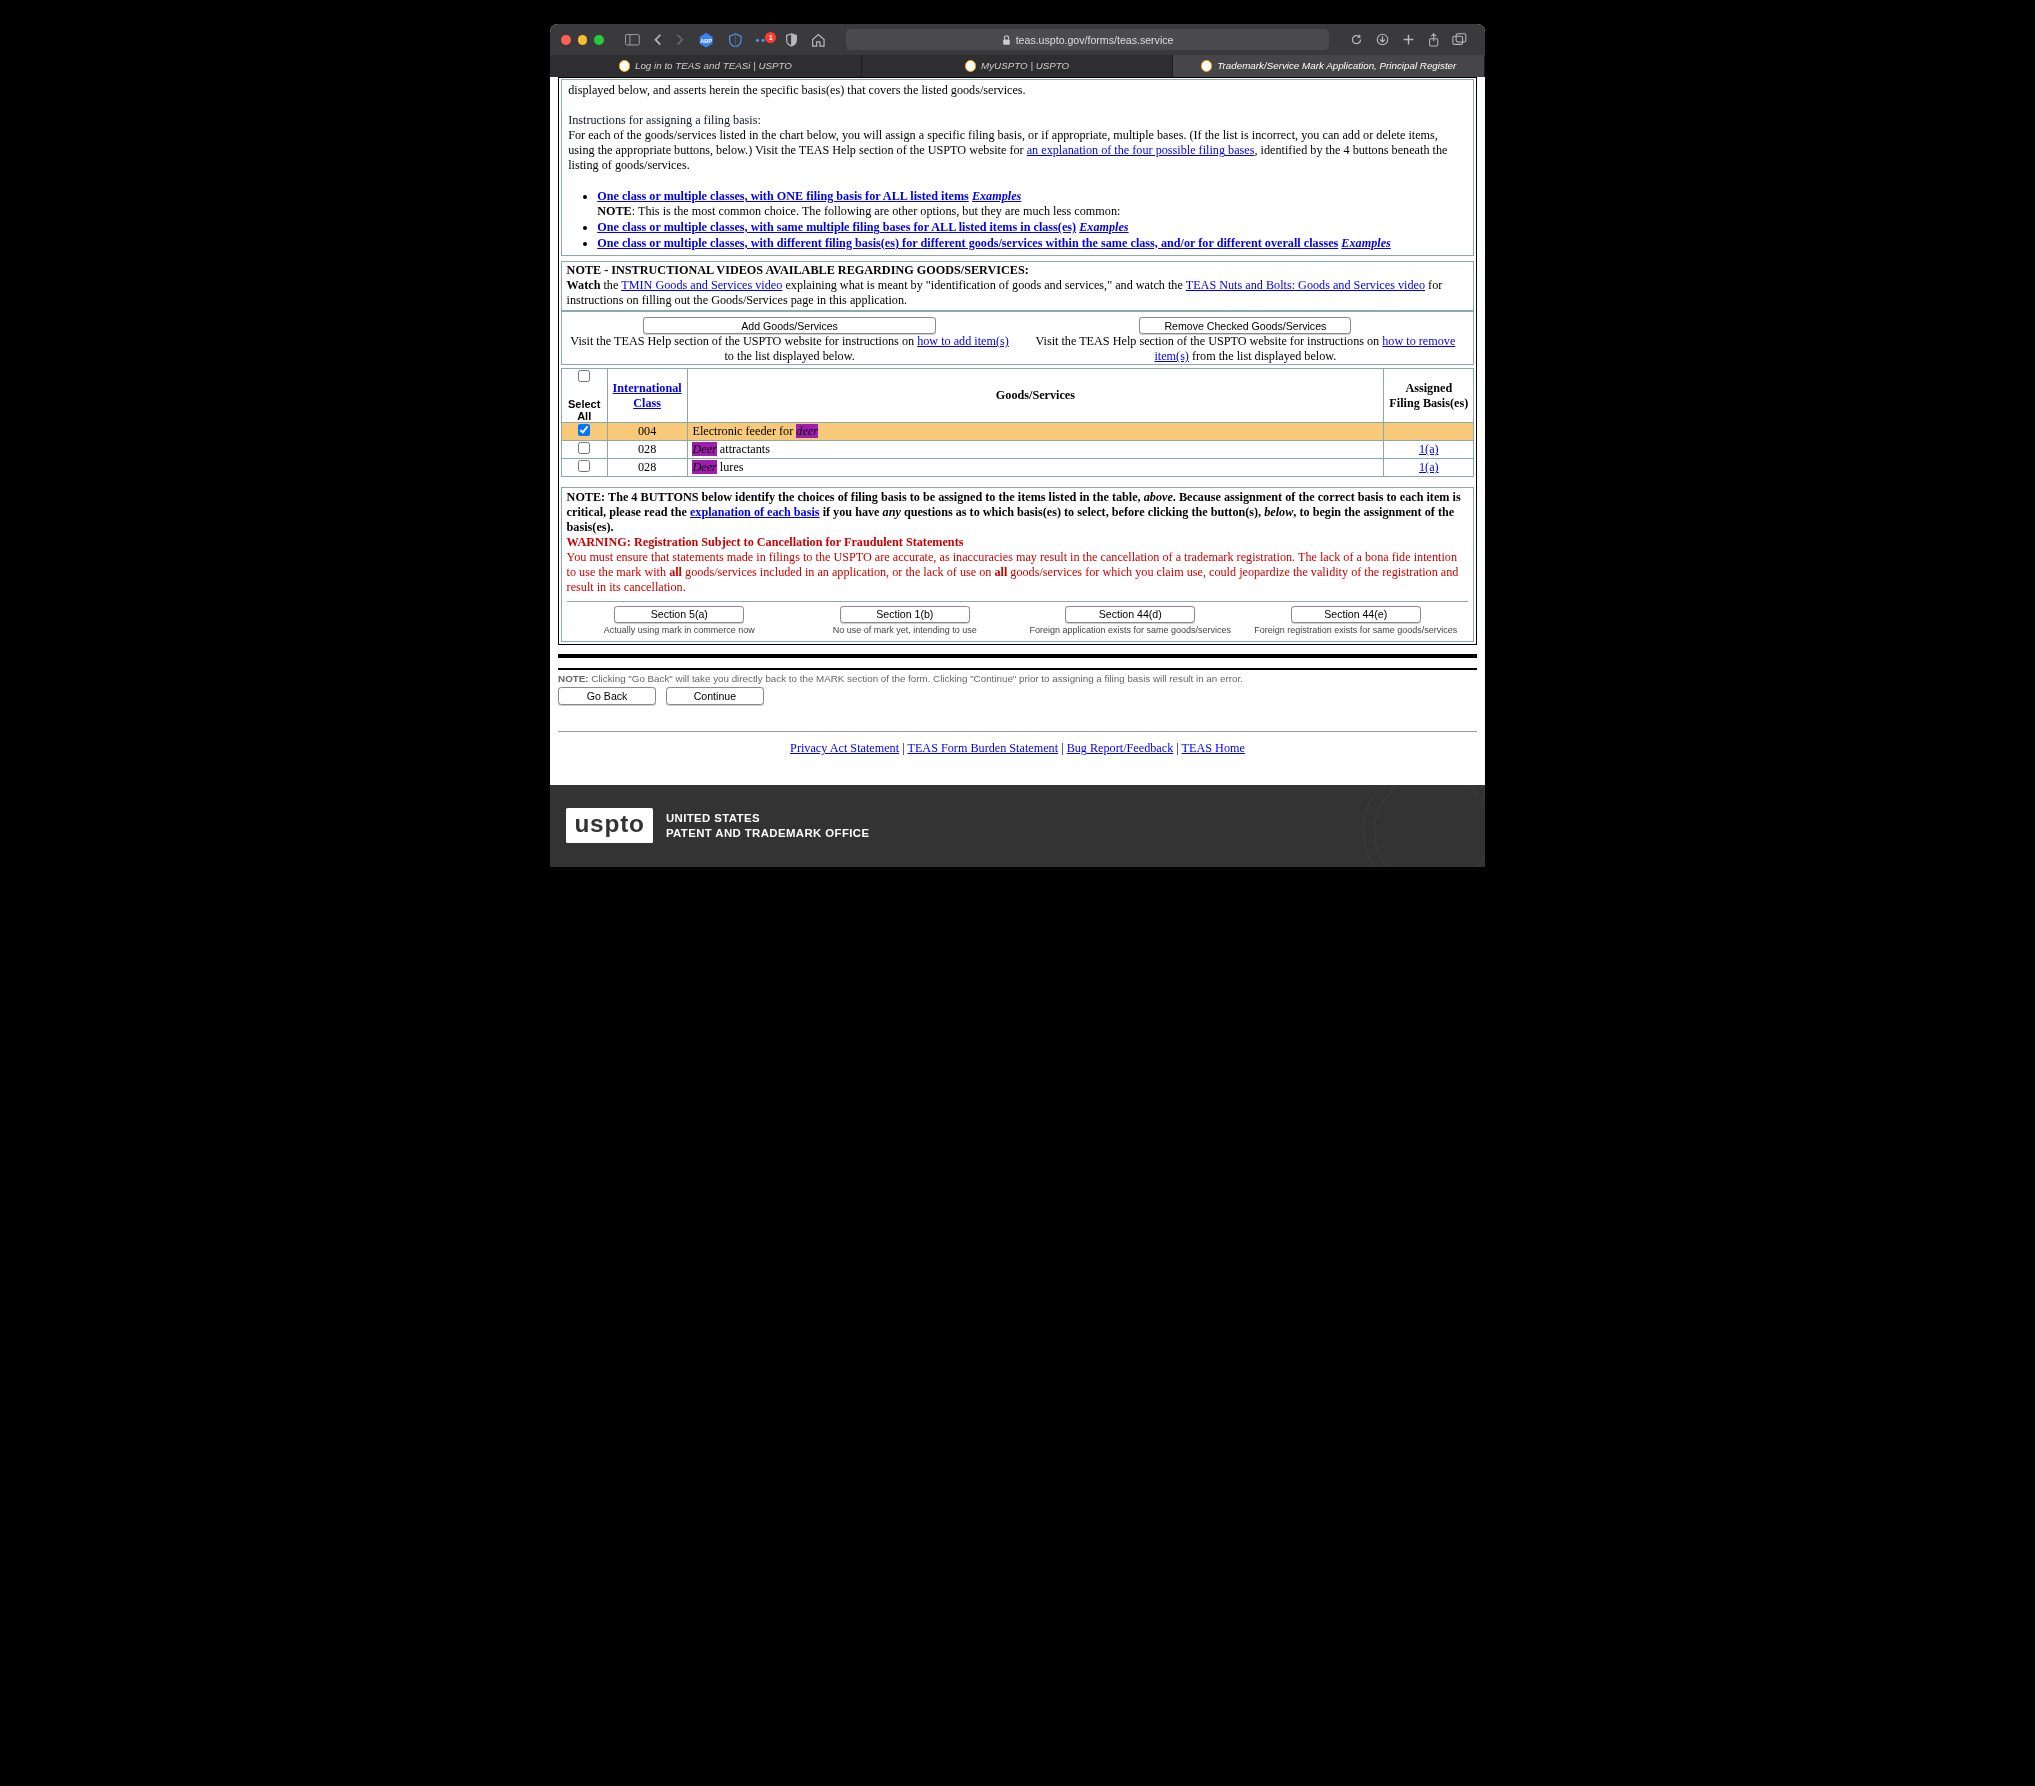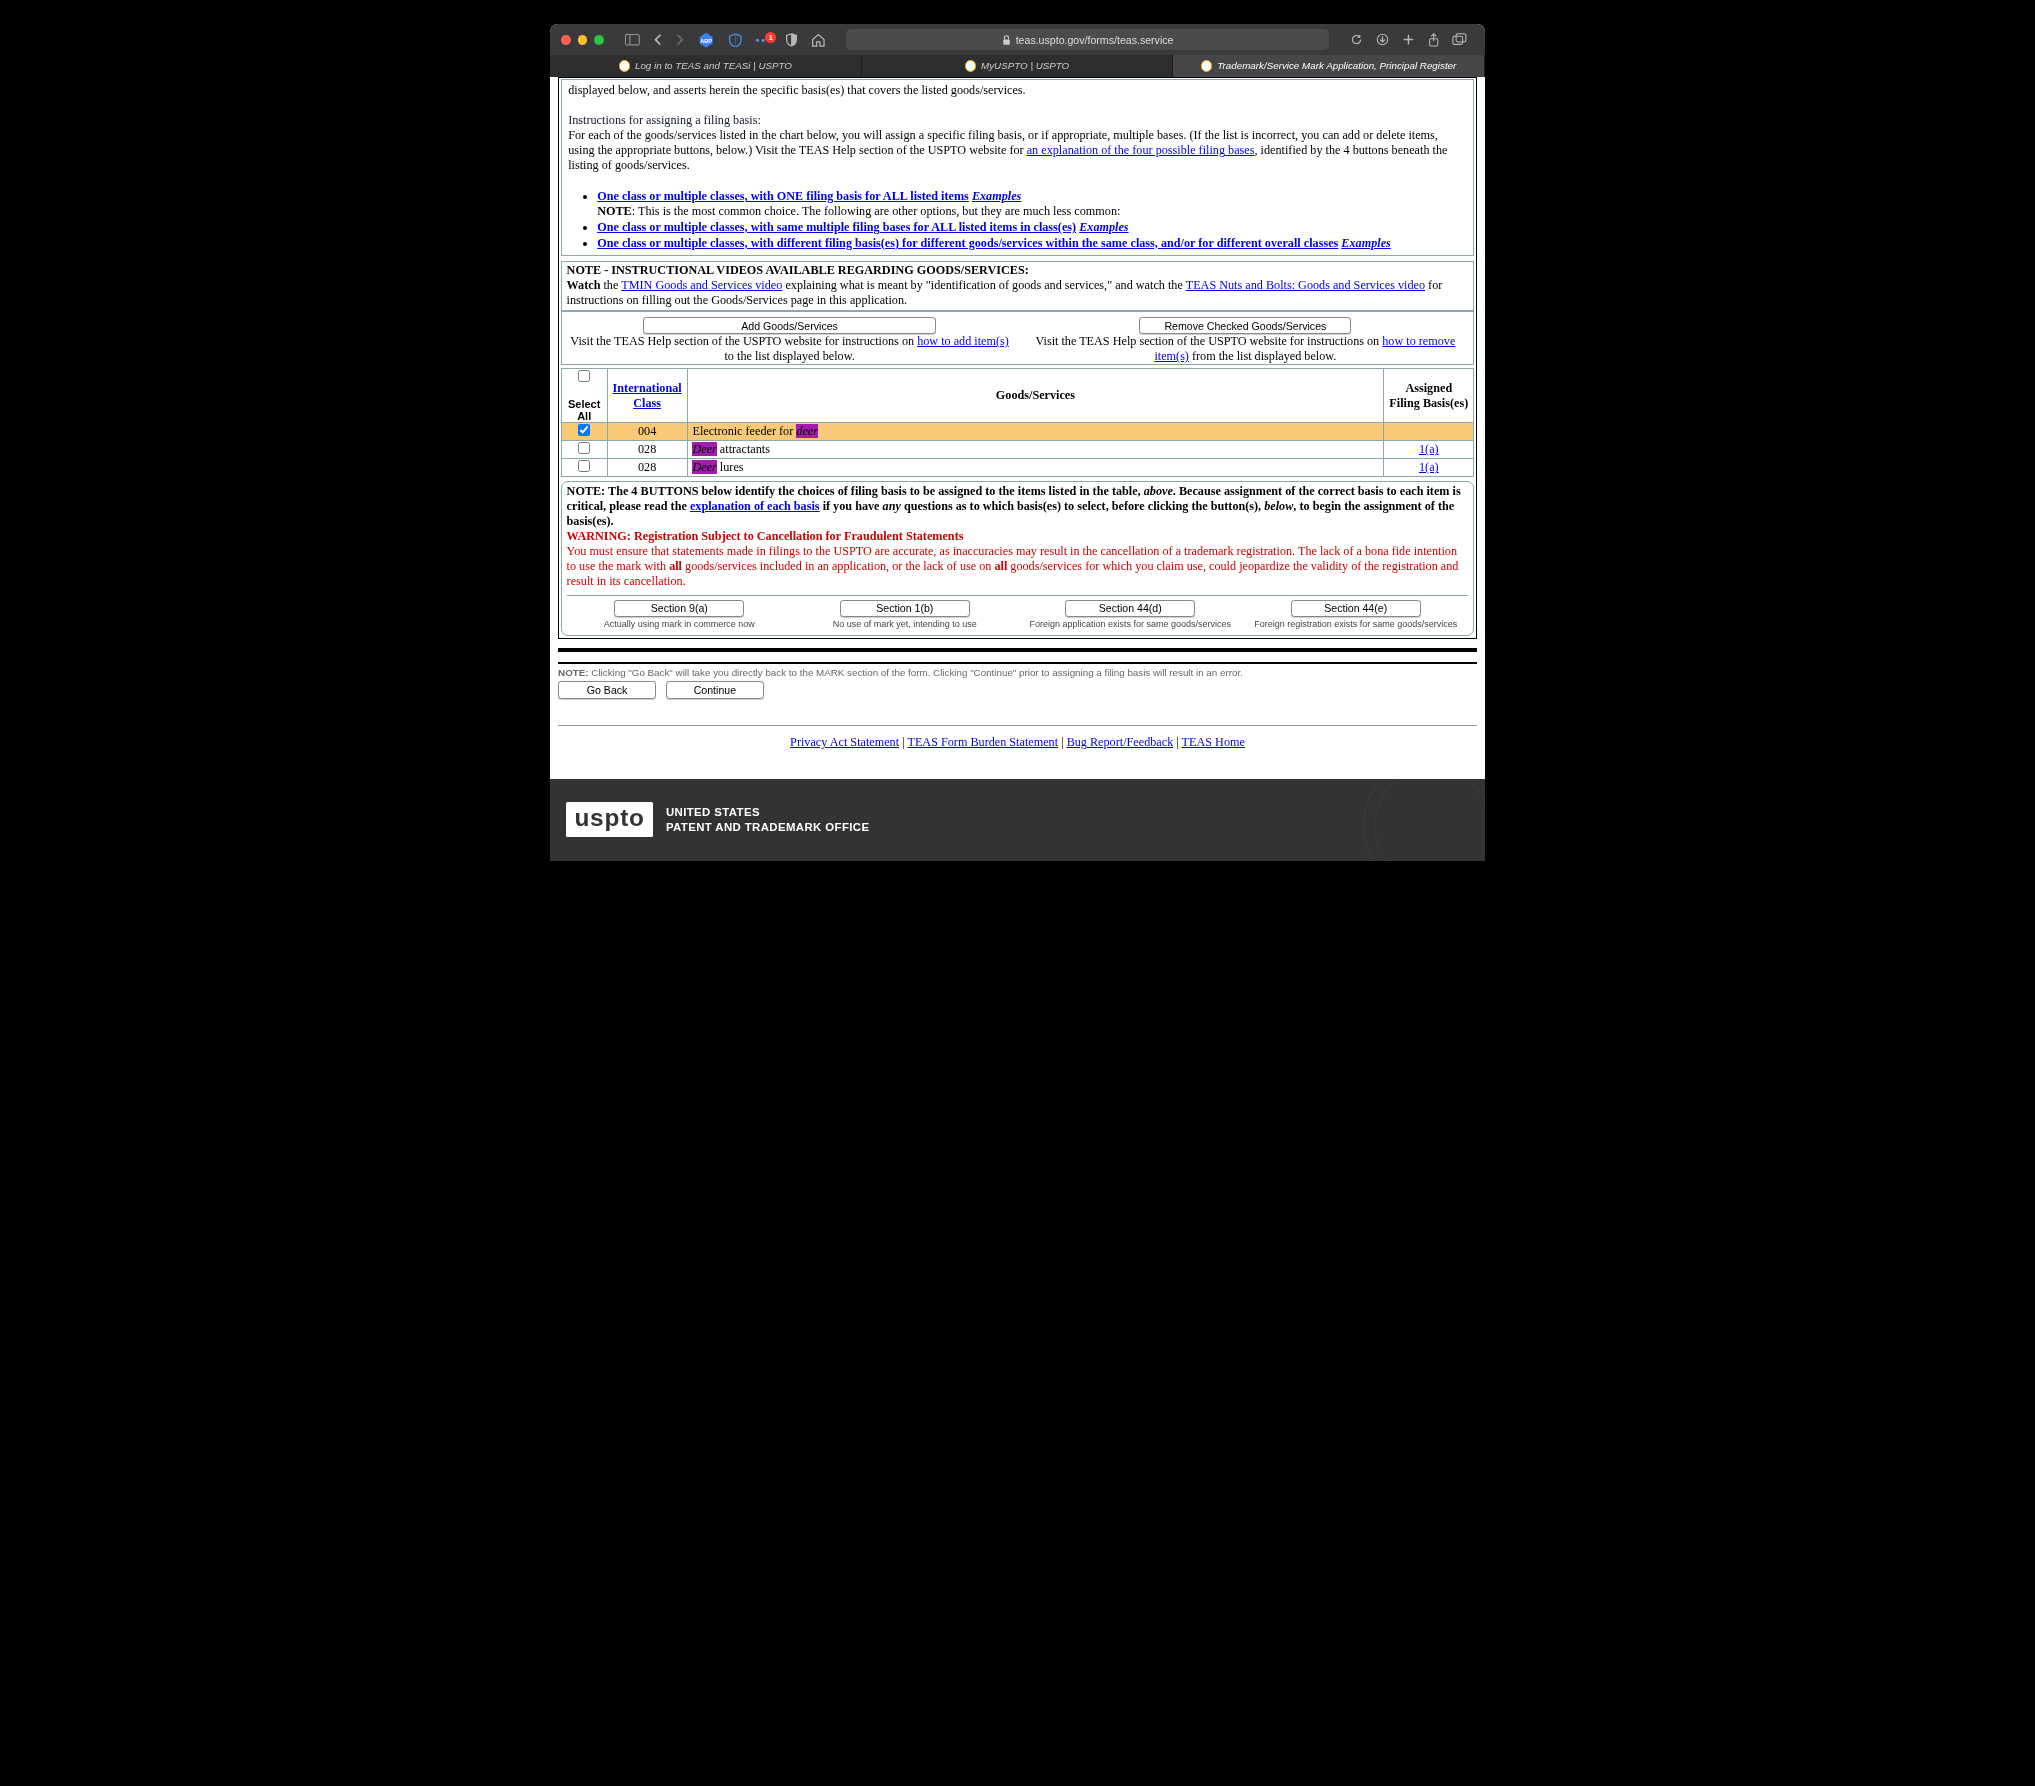--- a/index.html
+++ b/index.html
@@ -387,31 +387,31 @@
             </tr>
             <tr>
               <td class="center"><input type="checkbox" style=""></td>
               <td class="center">028</td>
               <td class="col-desc"><span></span><span class="hl-word">Deer</span><span> lures</span></td>
               <td class="center"><a class="link">1(a)</a></td>
             </tr>
           </tbody>
       </table>
 
-      <div class="note-block" style="margin-top:4px;border-radius:7px;">
+      <div class="note-block" style="margin-top:10px;">
         <div>
           <b>NOTE: The 4 BUTTONS below identify the choices of filing basis to be assigned to the items listed in the table, </b><b class="ital">above</b><b>. Because assignment of the correct basis to each item is critical, please read the </b><a class="link" style="font-weight:bold;">explanation of each basis</a><b> if you have </b><b class="ital">any</b><b> questions as to which basis(es) to select, before clicking the button(s), </b><b class="ital">below</b><b>, to begin the assignment of the basis(es).</b>
         </div>
         <div class="red" style="font-weight:bold;">WARNING: Registration Subject to Cancellation for Fraudulent Statements</div>
         <div class="red">
           <span>You must ensure that statements made in filings to the USPTO are accurate, as inaccuracies may result in the cancellation of a trademark registration. The lack of a bona fide intention to use the mark with </span><b>all</b><span> goods/services included in an application, or the lack of use on </span><b>all</b><span> goods/services for which you claim use, could jeopardize the validity of the registration and result in its cancellation.</span>
         </div>
 
         <div class="basis-grid" id="basis-grid" style="margin-top:6.5px;">
-            <div class="basis-col"><button class="btn">Section 9(a)</button><div class="basis-sub">Actually using mark in commerce now</div></div>
+            <div class="basis-col"><button class="btn">Section 5(a)</button><div class="basis-sub">Actually using mark in commerce now</div></div>
             <div class="basis-col"><button class="btn">Section 1(b)</button><div class="basis-sub">No use of mark yet, intending to use</div></div>
             <div class="basis-col"><button class="btn">Section 44(d)</button><div class="basis-sub">Foreign application exists for same goods/services</div></div>
             <div class="basis-col"><button class="btn">Section 44(e)</button><div class="basis-sub">Foreign registration exists for same goods/services</div></div>
           </div>
       </div>
     </div>
 
     <hr class="fat">
     <hr class="thin">
 

